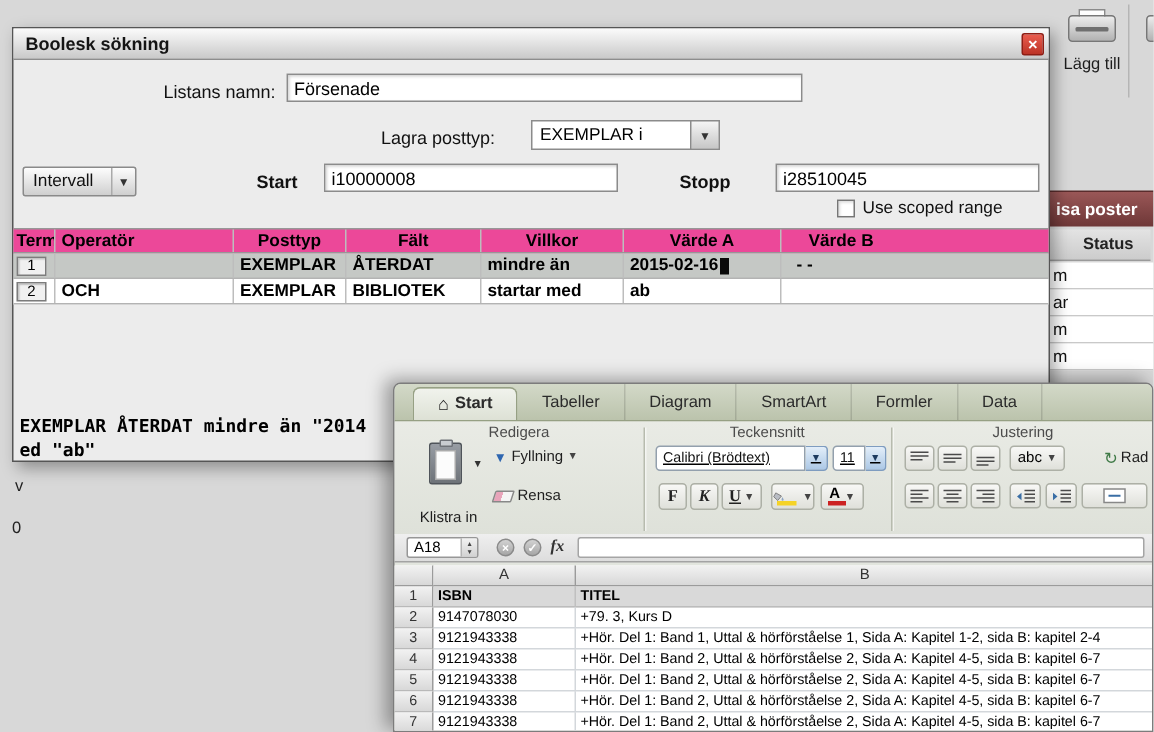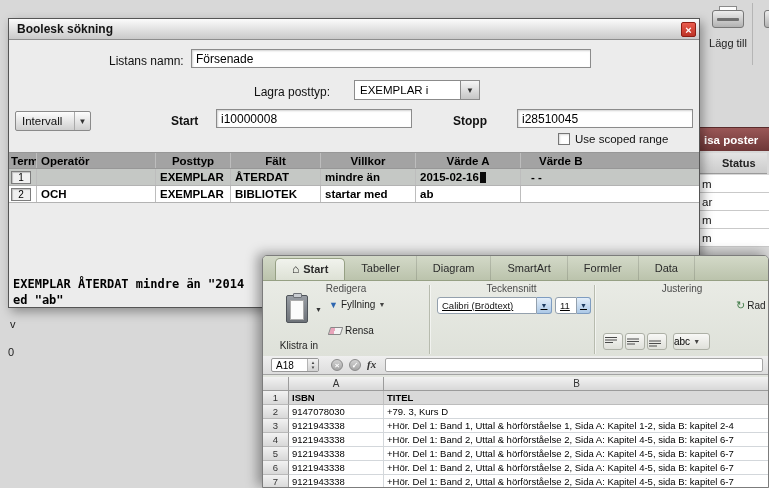--- a/index.html
+++ b/index.html
@@ -49,21 +49,21 @@
   .select { position: absolute; height: 20px; display: flex; align-items: center;
     background: linear-gradient(#fdfdfd,#cfcfcf); border: 1px solid #8a8a8a; border-radius: 2px;
     font-size: 11.5px; color: #111; padding-left: 6px; }
   .select .sel-arrow { margin-left: auto; width: 16px; border-left: 1px solid #aaa; text-align: center;
     font-size: 8px; color: #333; align-self: stretch; display: flex; align-items: center; justify-content: center; }
   .chk { position: absolute; width: 12px; height: 12px; background: #fff; border: 1px solid #767676;
     box-shadow: inset 1px 1px 2px rgba(0,0,0,.15); }
 
   .btable { position: absolute; left: 0; top: 133px; width: 690px; font-size: 11.5px; }
   .btr { display: flex; height: 17px; border-bottom: 1px solid #b3b3b3; }
-  .bth { border-top: 1px solid #979797; border-bottom: 1px solid #979797; font-weight: bold; background: #a3a3a3; }
+  .bth { border-top: 1px solid #979797; border-bottom: 1px solid #979797; font-weight: bold; background: #ec4899; }
   .bc { display: flex; align-items: center; border-right: 1px solid #bdbdbd; padding-left: 4px;
     white-space: nowrap; overflow: hidden; font-weight: bold; color: #000; }
   .c-term { width: 28px; padding-left: 2px; }
   .c-op { width: 119px; }
   .c-pt { width: 75px; }
   .c-falt { width: 90px; }
   .c-vill { width: 95px; }
   .c-va { width: 105px; }
   .c-vb { flex: 1; border-right: none; }
   .bth .c-pt, .bth .c-falt, .bth .c-vill, .bth .c-va { justify-content: center; padding-left: 0; }
@@ -111,21 +111,21 @@
   .eraser { width: 13px; height: 8px; transform: skewX(-18deg);
     background: linear-gradient(90deg,#e8a4ba 42%,#f4f4f4 42%); border: 1px solid #888; border-radius: 1px; }
 
   .fcombo { position: absolute; display: flex; height: 17px; text-decoration: underline; }
   .fcombo-field { background: #fff; border: 1px solid #93a0ad; border-radius: 3px 0 0 3px;
     font-size: 9.5px; color: #111; padding: 2px 3px 0 4px; white-space: nowrap; overflow: hidden; }
   .fcombo-arrow { width: 15px; background: linear-gradient(#e3eef9,#acc8e6); border: 1px solid #7e9cc0;
     border-left: none; border-radius: 0 3px 3px 0; display: flex; align-items: center; justify-content: center;
     font-size: 7px; color: #1d3a5f; }
   .chrome { background: linear-gradient(#f8f8f6,#dfe0da); border: 1px solid #adb0a6; border-radius: 3px;
-    display: flex; align-items: center; position: absolute; margin-top: 36px; }
+    display: flex; align-items: center; justify-content: center; position: absolute; }
   .fmt { font-family: "Liberation Serif", serif; font-size: 11px; font-weight: bold; color: #222; }
   .fc-bar { position: absolute; left: 4px; bottom: 2px; width: 12px; height: 3px; background: #cc2222; }
   .bucket-bar { position: absolute; left: 3px; bottom: 2px; width: 13px; height: 3px; background: #f5d327; }
   .wrap-ic { font-size: 11px; color: #3f7a46; }
 
   .xl-formulabar { position: absolute; left: 0; top: 100px; width: 100%; height: 19px;
     background: linear-gradient(#efefef,#dddddd); border-bottom: 1px solid #a3a3a3; }
   .namebox { position: absolute; left: 8px; top: 2px; width: 48px; height: 14px; background: #fff;
     border: 1px solid #979797; border-radius: 2px; display: flex; }
   .namebox-val { flex: 1; font-size: 10px; padding: 1px 0 0 4px; }
@@ -183,21 +183,21 @@
 
 <div class="dialog">
   <div class="dlg-titlebar">
     <div class="dlg-title">Boolesk sökning</div>
     <div class="dlg-close">
         <span>×</span>
       </div>
   </div>
 
   <div class="dlg-label" style="left:100px;top:35px">Listans namn:</div>
-  <div class="dlg-input" style="left:182px;top:30px;width:400px;height:19px">Försenade</div>
+  <div class="dlg-input" style="left:182px;top:30px;width:344px;height:19px">Försenade</div>
 
   <div class="dlg-label" style="left:245px;top:66px">Lagra posttyp:</div>
   <div class="combo" style="left:345px;top:61px">
     <div class="combo-field" style="width:106px">EXEMPLAR i</div>
     <div class="combo-arrow">
         <span>▼</span>
       </div>
   </div>
 
   <div class="select" style="left:6px;top:92px;width:76px">

